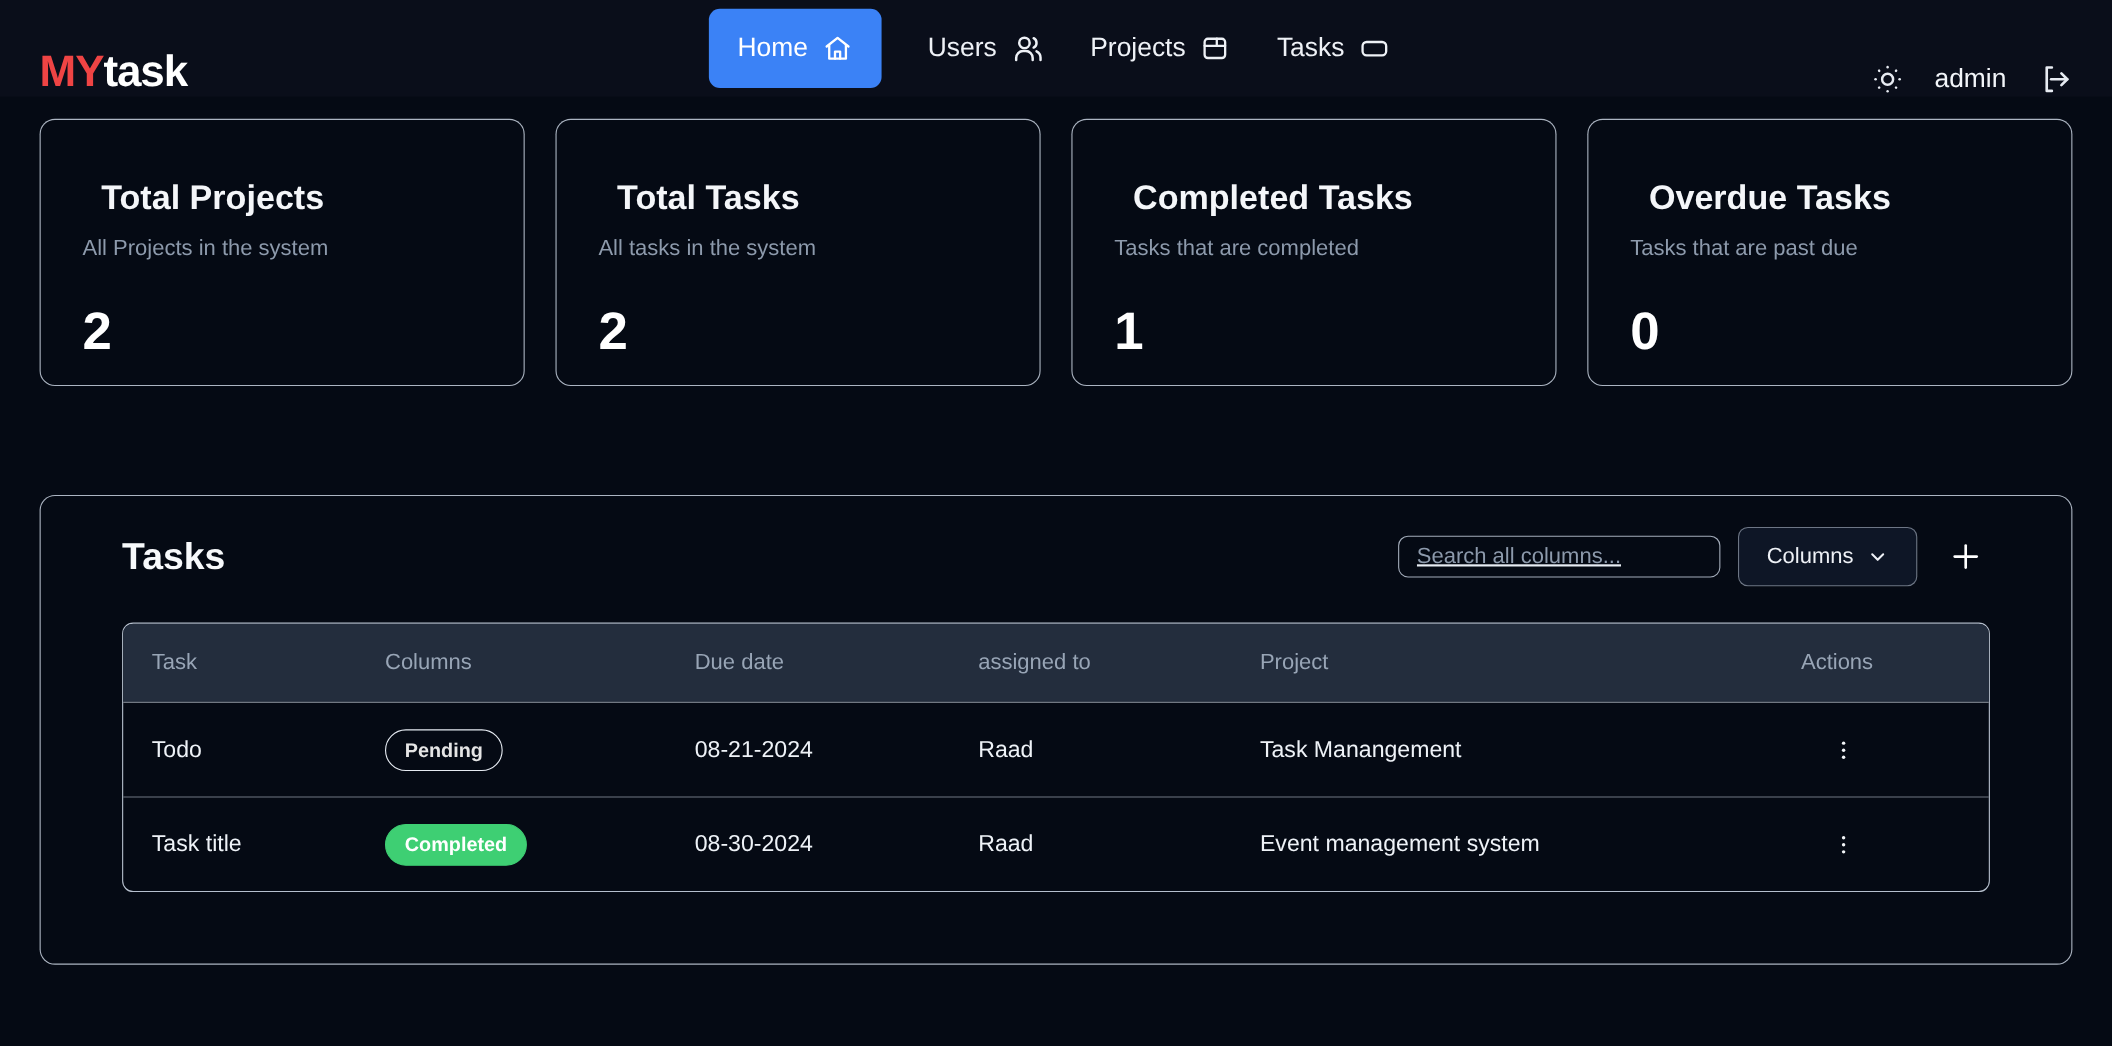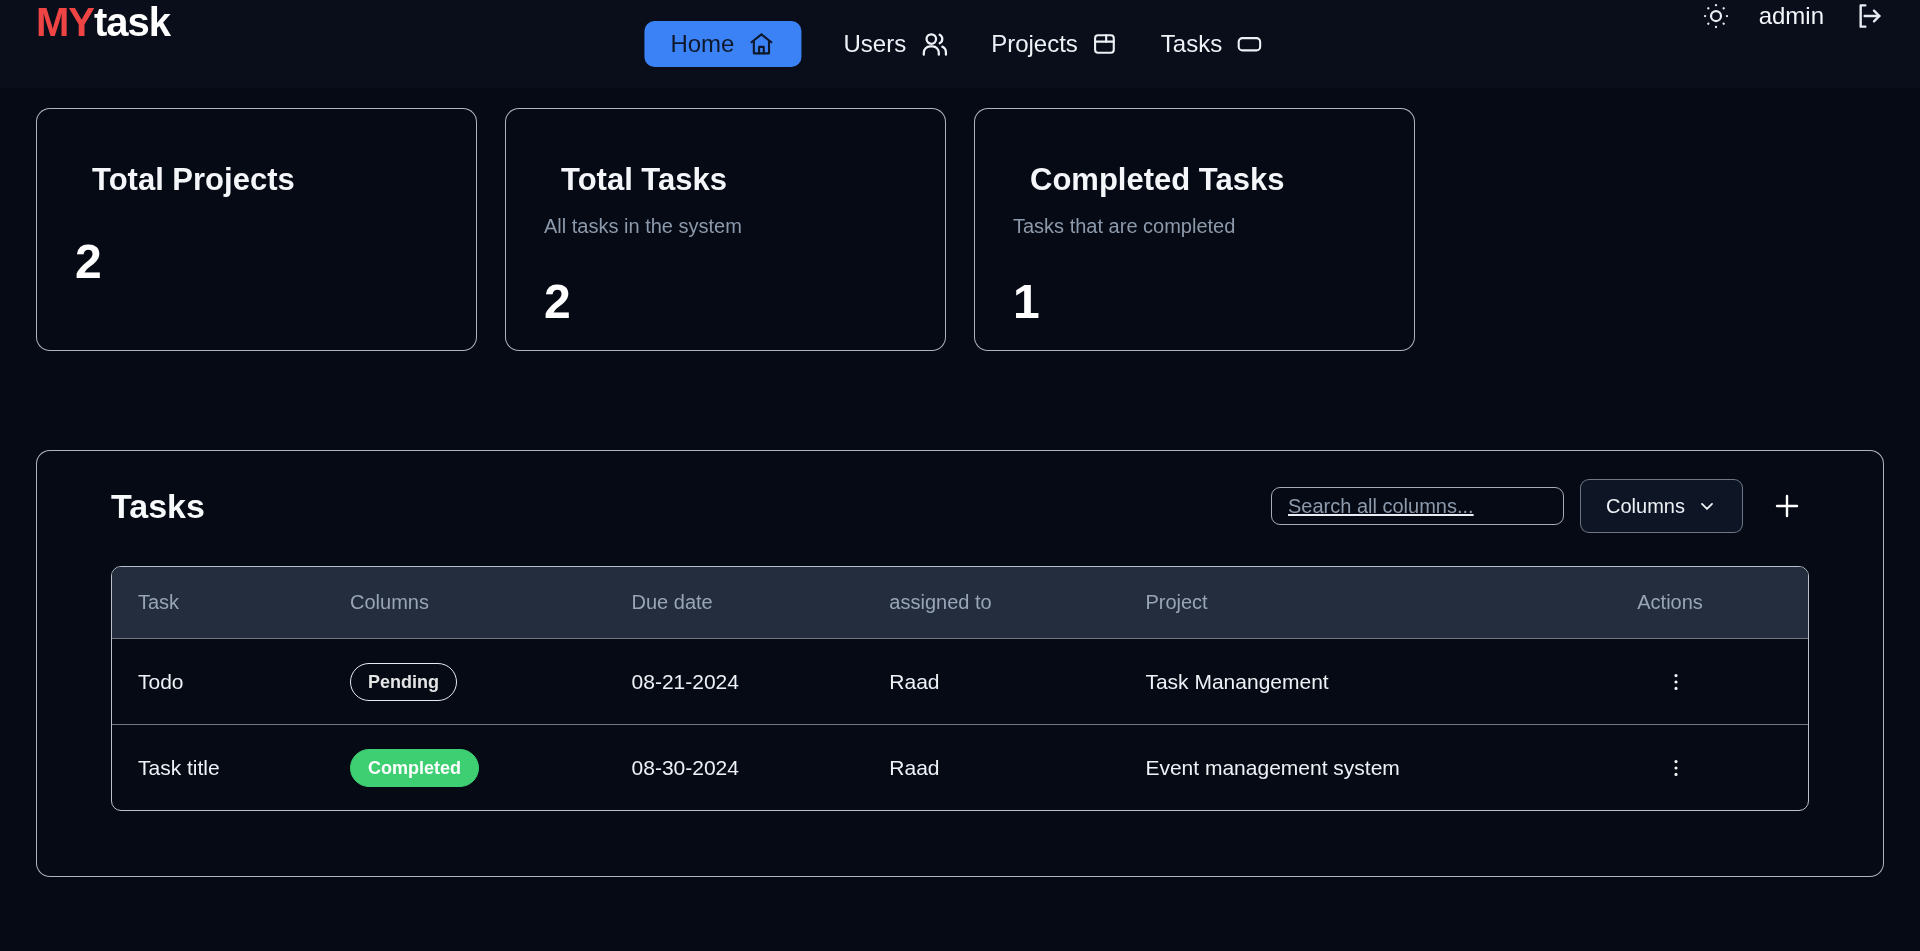--- a/index.html
+++ b/index.html
@@ -3,29 +3,29 @@
 <meta charset="utf-8">
 <style>
   html,body{margin:0;padding:0;}
   body{
     width:1920px;height:951px;overflow:hidden;
     background:#050a14;
     font-family:"Liberation Sans", sans-serif;
     color:#eef1f6;
   }
   
-  .nav{height:88px;display:flex;align-items:flex-start;padding:0 36px;box-sizing:border-box;
+  .nav{height:88px;display:flex;align-items:flex-end;padding:0 36px;box-sizing:border-box;
        position:relative;background:#0a0e1a;}
   .brand{font-size:40px;font-weight:800;letter-spacing:-1px;cursor:pointer;white-space:nowrap;}
   .brand .red{color:#ef4444;}
   .brand .white{color:#ffffff;}
   .nav-center{position:absolute;left:50%;transform:translateX(-51%);height:100%;
               display:flex;align-items:center;gap:42px;}
-  .nav-btn{display:flex;align-items:center;gap:13px;background:#3b82f6;color:#0f172a;
-           height:46px;padding:0 26px;border-radius:10px;font-size:24px;border:none;
+  .nav-btn{display:flex;align-items:center;gap:13px;background:#3b82f6;color:#ffffff;
+           height:72px;padding:0 26px;border-radius:10px;font-size:24px;border:none;
            font-family:inherit;cursor:pointer;}
   .nav-link{display:flex;align-items:center;gap:13px;color:#eef1f6;font-size:24px;
             cursor:pointer;text-decoration:none;}
   .nav-right{margin-left:auto;display:flex;align-items:center;gap:28px;}
   .icon{display:inline-flex;align-items:center;justify-content:center;}
   .icon-btn{background:none;border:none;color:#e7ebf2;cursor:pointer;padding:0;display:flex;align-items:center;}
   .username{font-size:24px;color:#f2f5f9;}
   
   .stats{display:grid;grid-template-columns:repeat(4,1fr);gap:28px;margin:20px 36px 0;}
   .card{border:1px solid rgba(214,224,238,0.8);border-radius:14px;padding:36px 38px;
@@ -136,31 +136,37 @@
           <path d="M16.5 8l4 4-4 4"></path>
         </svg>
       </span>
     </button>
   </div>
 </header>
 
 <section class="stats">
   <div class="card">
     <h3 class="card-title">Total Projects</h3>
+    <div class="card-sub">All Projects in the system</div>
     <div class="card-val">2</div>
   </div>
   <div class="card">
     <h3 class="card-title">Total Tasks</h3>
     <div class="card-sub">All tasks in the system</div>
     <div class="card-val">2</div>
   </div>
   <div class="card">
     <h3 class="card-title">Completed Tasks</h3>
     <div class="card-sub">Tasks that are completed</div>
     <div class="card-val">1</div>
+  </div>
+  <div class="card">
+    <h3 class="card-title">Overdue Tasks</h3>
+    <div class="card-sub">Tasks that are past due</div>
+    <div class="card-val">0</div>
   </div>
 </section>
 
 <section class="panel">
   <div class="panel-head">
     <h2 class="panel-title">Tasks</h2>
     <div class="controls">
       <input class="search" type="text" placeholder="Search all columns..." style="">
       <button class="columns-btn">
         <span>Columns</span>

